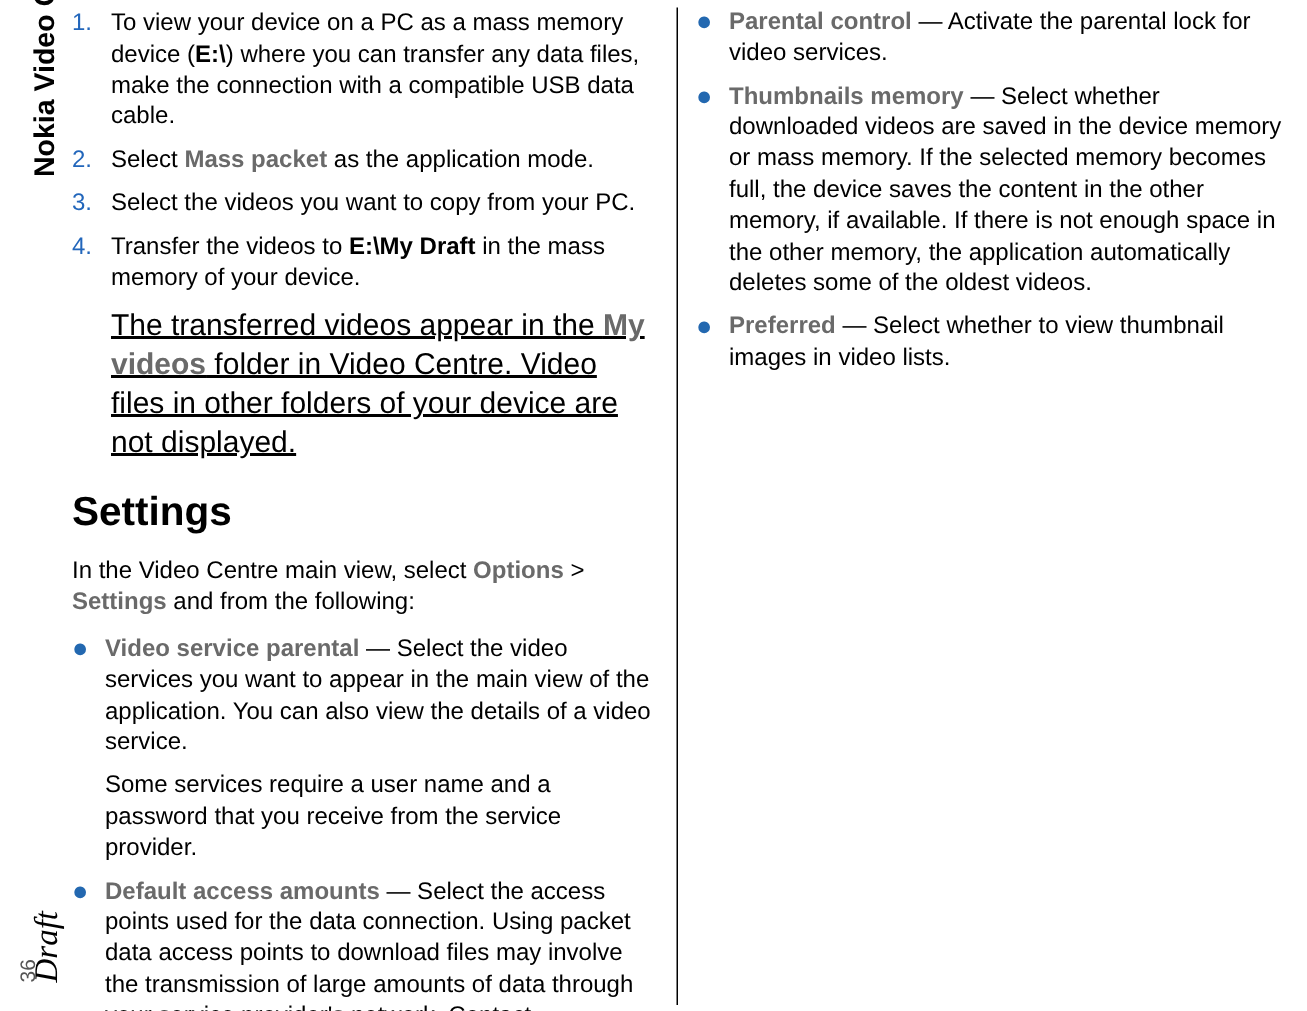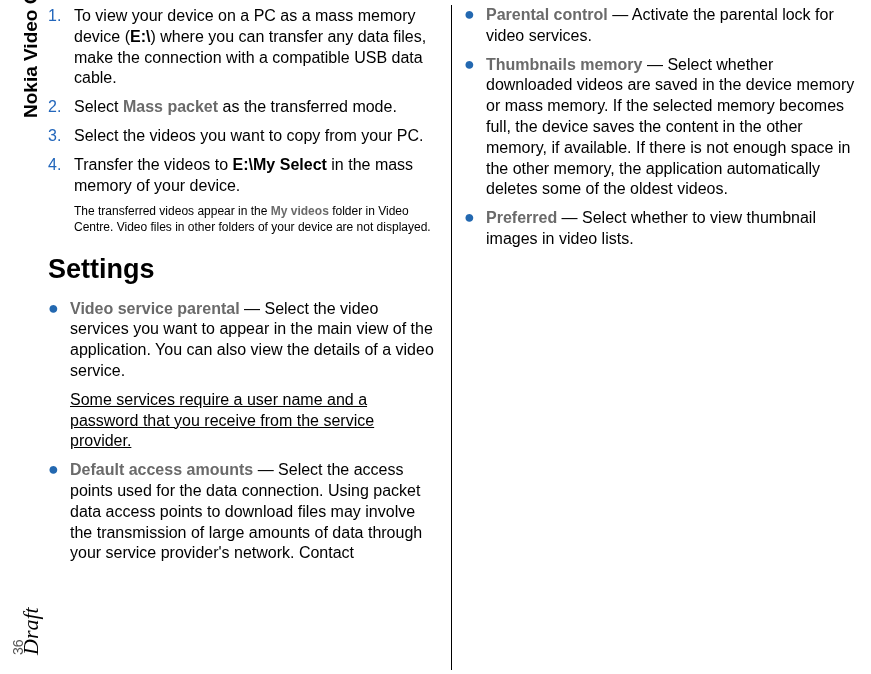--- a/index.html
+++ b/index.html
@@ -102,24 +102,25 @@
       min-width: 26px;
       font-size: 16px;
     }
     
     .list-content {
       flex: 1;
     }
     
     .list-note {
       margin-left: 26px;
-      font-size: 12px;
+      font-size: 20px;
       line-height: 1.3;
       margin-top: 4px;
       margin-bottom: 8px;
+      text-decoration: underline;
     }
     
     .gray-bold {
       color: #6a6a6a;
       font-weight: bold;
       text-align: center;
     }
     
     .bold {
       font-weight: bold;
@@ -160,21 +161,20 @@
     .bullet-content {
       flex: 1;
     }
     
     .bullet-note {
       margin-left: 22px;
       font-size: 16px;
       line-height: 1.3;
       margin-top: 2px;
       margin-bottom: 8px;
-      text-decoration: underline;
     }
     
     .continuation {
       font-size: 16px;
       line-height: 1.3;
       margin-bottom: 8px;
     }
   </style>
 </head>
 <body>
@@ -192,43 +192,46 @@
       <li>
         <span class="list-num">1.</span>
         <span class="list-content">
           <span>To view your device on a PC as a mass memory device (</span><span class="bold">E:\</span><span>) where you can transfer any data files, make the connection with a compatible USB data cable.</span>
         </span>
       </li>
 
       <li>
         <span class="list-num">2.</span>
         <span class="list-content">
-          <span>Select </span><span class="gray-bold">Mass packet</span><span> as the transferred mode.</span>
+          <span>Select </span><span class="gray-bold">Mass packet</span><span> as the application mode.</span>
         </span>
       </li>
 
       <li>
         <span class="list-num">3.</span>
         <span class="list-content">Select the videos you want to copy from your PC.</span>
       </li>
 
       <li>
         <span class="list-num">4.</span>
         <span class="list-content">
-          <span>Transfer the videos to </span><span class="bold">E:\My Select</span><span> in the mass memory of your device.</span>
+          <span>Transfer the videos to </span><span class="bold">E:\My Draft</span><span> in the mass memory of your device.</span>
         </span>
       </li>
     </ol>
 
     <p class="list-note">
       <span>The transferred videos appear in the </span><span class="gray-bold">My videos</span><span> folder in Video Centre. Video files in other folders of your device are not displayed.</span>
     </p>
 
     <h1 class="settings-heading">Settings</h1>
 
+    <p class="settings-intro">
+      <span>In the Video Centre main view, select </span><span class="gray-bold">Options</span><span> &gt; </span><span class="gray-bold">Settings</span><span> and from the following:</span>
+    </p>
 
     <ul class="bullet-list">
       <li>
         <span class="bullet">●</span>
         <span class="bullet-content">
           <span class="gray-bold">Video service parental</span><span> — Select the video services you want to appear in the main view of the application. You can also view the details of a video service.</span>
         </span>
       </li>
     </ul>
     <p class="bullet-note">Some services require a user name and a password that you receive from the service provider.</p>

